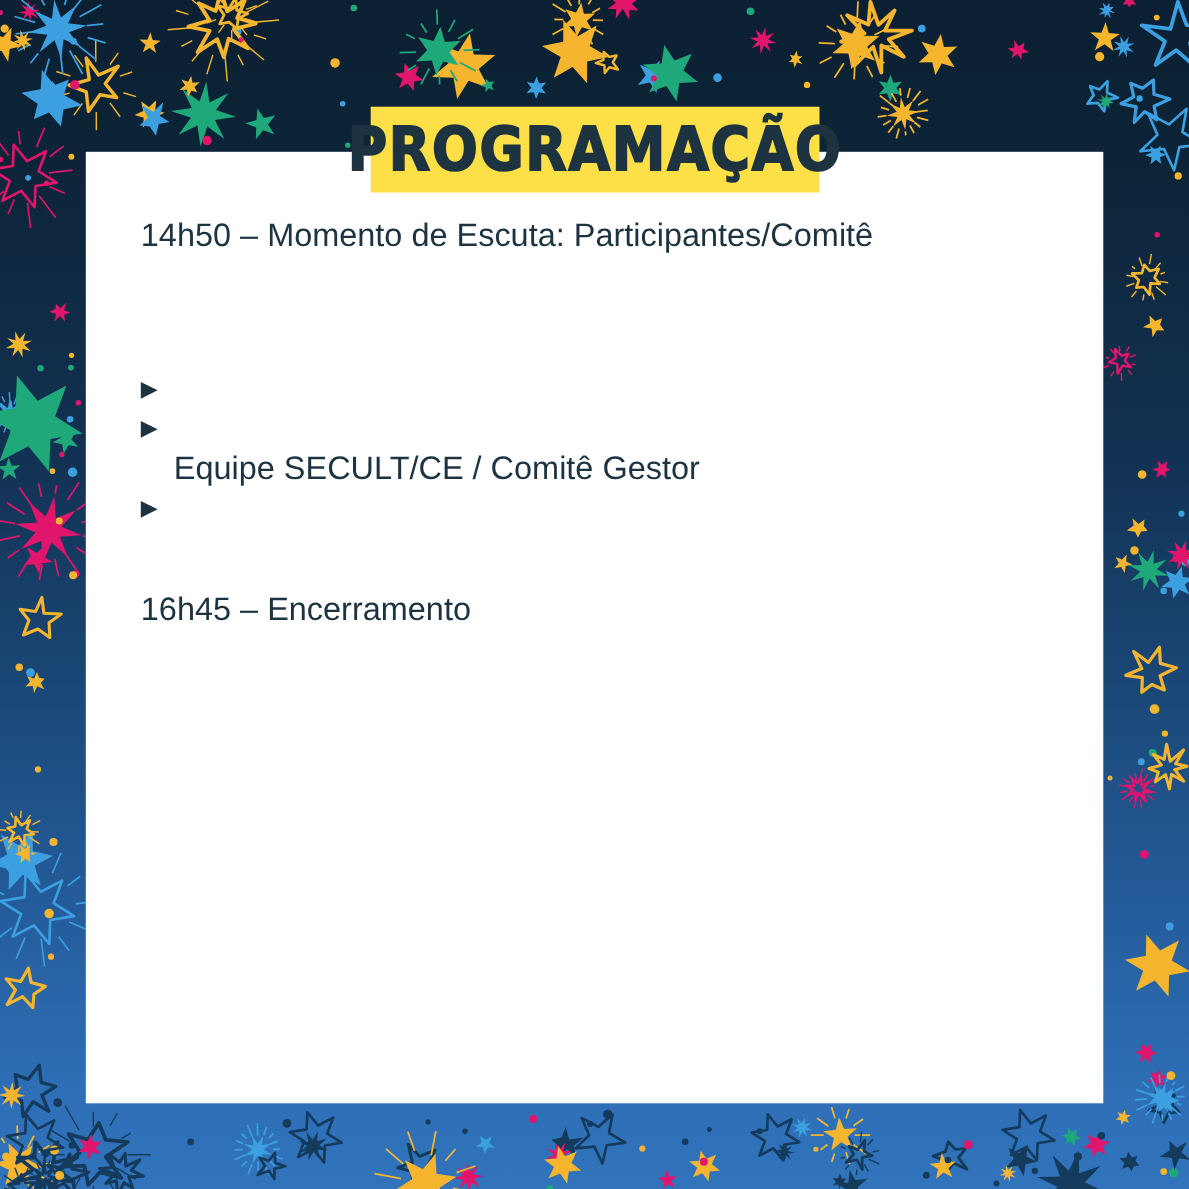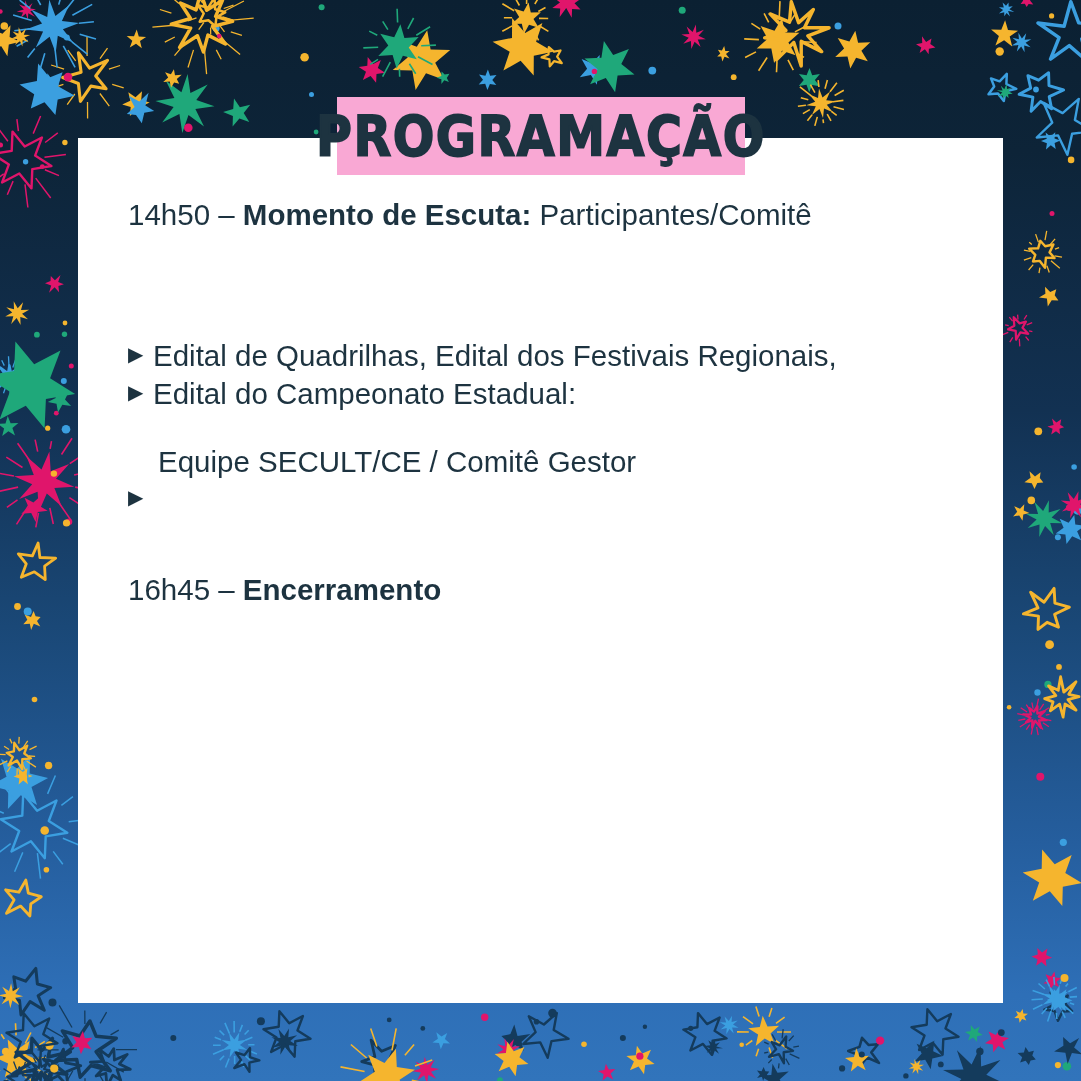--- a/index.html
+++ b/index.html
@@ -33,21 +33,21 @@
     position:absolute;
     left:78px;top:138px;
     width:925px;height:865px;
     background:#ffffff;
   }
   
   #banner{
     position:absolute;
     left:337px;top:97px;
     width:408px;height:78px;
-    background:#f9a8d4;
+    background:#fde047;
     display:flex;align-items:center;justify-content:center;
   }
   #banner-title{
     font-family:"DejaVu Sans", sans-serif;
     font-weight:700;
     font-size:49px;
     letter-spacing:1.5px;
     color:#1d3340;
     transform:scaleX(1.0) scaleY(1.12);
     white-space:nowrap;
@@ -61,34 +61,34 @@
     width:850px;
     color:#1d3340;
     font-size:29.5px;
     line-height:1.06;
   }
   .line{
     white-space:nowrap;
     font-weight:400;
     padding:3px 0;
   }
-  .line b{font-weight:700;text-align:right;}
+  .line b{font-weight:400;text-align:right;}
   .gap-lg{height:52px;}
   .gap-xl{height:56px;}
   .bullet-line{
     display:flex;align-items:flex-start;
     padding:3px 0;
     white-space:nowrap;
   }
   .tri{
     width:25px;flex:0 0 25px;
     font-size:20px;line-height:1.45;
     color:#1d3340;
   }
-  .sub-indent{padding-left:30px;padding-top:3px;padding-bottom:3px;white-space:nowrap;margin-top:31px;}
+  .sub-indent{padding-left:30px;padding-top:3px;padding-bottom:3px;white-space:nowrap;}
 </style>
 </head>
 <body>
 
 <div id="poster">
 
   <div id="bg"></div>
   <svg id="stars" viewBox="0 0 1081 1081" width="1081" height="1081" aria-hidden="true">
       <path d="M722.4,61.5 L721.2,56.5 L717.2,56.4 L720.3,53.4 L717.9,49.7 L721.9,50.6 L724.2,46.1 L725.3,51.1 L729.6,51.1 L726.0,54.1 L729.5,58.4 L724.5,56.7 Z" fill="#f5b52e" stroke-linejoin="round"></path>
       <path d="M129.9,115.9 L130.7,107.1 L122.2,104.5 L130.3,100.8 L128.3,92.2 L135.5,97.3 L142.0,91.2 L141.2,100.0 L149.7,102.6 L141.6,106.3 L143.6,115.0 L136.4,109.9 Z" fill="#f5b52e" stroke-linejoin="round"></path>
@@ -329,25 +329,23 @@
   <div id="banner">
     <div id="banner-title">PROGRAMAÇÃO</div>
   </div>
 
   <div id="schedule">
       <div class="line"><span>14h50 – </span><b>Momento de Escuta:</b><span> Participantes/Comitê</span></div>
       <div class="gap-lg"></div>
       <div class="gap-lg"></div>
       <div class="bullet-line">
         <span class="tri">▶</span>
-        <span>Edital de Quadrilhas, Edital dos Festivais Regionais,</span>
       </div>
       <div class="bullet-line">
         <span class="tri">▶</span>
-        <span>Edital do Campeonato Estadual:</span>
       </div>
       <div class="sub-indent">Equipe SECULT/CE / Comitê Gestor</div>
       <div class="bullet-line">
         <span class="tri">▶</span>
       </div>
       <div class="gap-xl"></div>
       <div class="line"><span>16h45 – </span><b>Encerramento</b></div>
     </div>
 
 </div>

